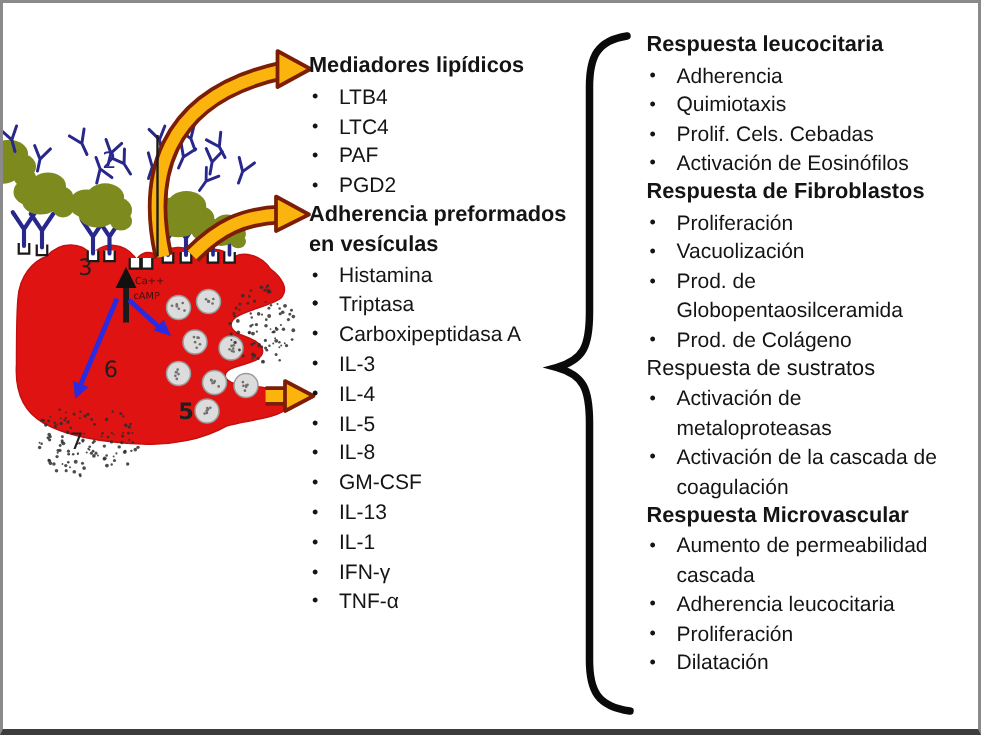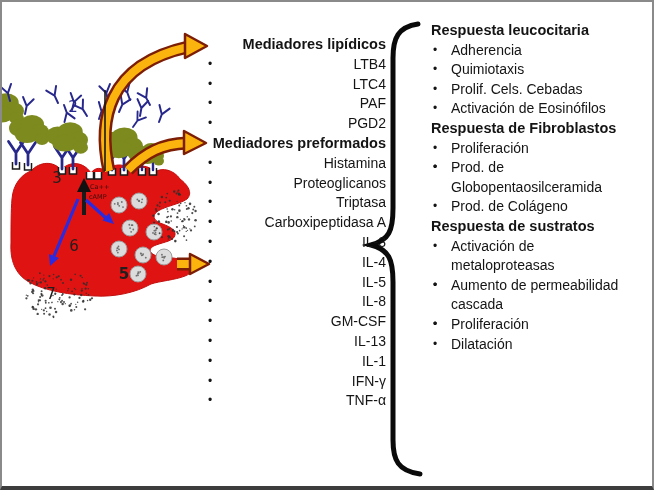--- a/index.html
+++ b/index.html
@@ -3,24 +3,24 @@
 <meta charset="utf-8">
 <style>
   html,body{margin:0;padding:0;background:#fff;}
   #canvas{
     position:relative;width:654px;height:490px;background:#ffffff;
     box-sizing:border-box;border:2px solid #8a8a8a;border-bottom:4px solid #3d3d3d;
     overflow:hidden;font-family:"Liberation Sans",sans-serif;color:#141414;
   }
   #figure-svg{position:absolute;left:0;top:0;}
   .col{position:absolute;}
-  #mediators{left:204px;top:33px;width:180px;line-height:19.8px;font-size:14px;text-align:right;}
+  #mediators{left:204px;top:33px;width:180px;line-height:19.8px;font-size:14px;}
   #responses{left:429px;top:19px;width:209px;line-height:19.6px;font-size:14px;}
   .hdr{font-weight:bold;font-size:14.5px;white-space:nowrap;}
-  .hdr.plain{font-weight:bold;}
+  .hdr.plain{font-weight:normal;}
   .item{position:relative;padding-left:20px;}
   .bullet{position:absolute;left:2px;top:0;font-size:12px;}
   
   .cell-fill{fill:var(--cell-red);stroke:var(--cell-red-edge);stroke-width:1;}
   .tree-fill{fill:var(--allergen-olive);}
   .ab{stroke:var(--antibody-navy);fill:none;stroke-width:2.2;stroke-linecap:round;}
   .receptor{fill:#ffffff;stroke:#1a1a1a;stroke-width:1.5;}
   .granule{fill:var(--granule-gray);stroke:#9b9b9b;stroke-width:1;}
   .yarrow-out{stroke:var(--arrow-outline);fill:none;}
   .yarrow-in{stroke:var(--arrow-yellow);fill:none;}
@@ -421,23 +421,24 @@
       C 387,248 391,257 391,280 L 391,438
       C 391,458 396,469 418,472"></path>
   </svg>
 
   <div class="col" id="mediators">
       <div class="hdr">Mediadores lipídicos</div>
       <div class="item"><span class="bullet">•</span><span>LTB4</span></div>
       <div class="item"><span class="bullet">•</span><span>LTC4</span></div>
       <div class="item"><span class="bullet">•</span><span>PAF</span></div>
       <div class="item"><span class="bullet">•</span><span>PGD2</span></div>
-      <div class="hdr">Mediadores preformados</div>
+      <div class="hdr">Adherencia preformados</div>
+      <div class="hdr">en vesículas</div>
       <div class="item"><span class="bullet">•</span><span>Histamina</span></div>
-      <div class="item"><span class="bullet">•</span><span>Proteoglicanos</span></div>
+      <div class="item"><span class="bullet">•</span></div>
       <div class="item"><span class="bullet">•</span><span>Triptasa</span></div>
       <div class="item"><span class="bullet">•</span><span>Carboxipeptidasa A</span></div>
       <div class="item"><span class="bullet">•</span><span>IL-3</span></div>
       <div class="item"><span class="bullet">•</span><span>IL-4</span></div>
       <div class="item"><span class="bullet">•</span><span>IL-5</span></div>
       <div class="item"><span class="bullet">•</span><span>IL-8</span></div>
       <div class="item"><span class="bullet">•</span><span>GM-CSF</span></div>
       <div class="item"><span class="bullet">•</span><span>IL-13</span></div>
       <div class="item"><span class="bullet">•</span><span>IL-1</span></div>
       <div class="item"><span class="bullet">•</span><span>IFN-γ</span></div>
@@ -445,25 +446,26 @@
     </div>
 
   <div class="col" id="responses">
       <div class="hdr">Respuesta leucocitaria</div>
       <div class="item"><span class="bullet">•</span><span>Adherencia</span></div>
       <div class="item"><span class="bullet">•</span><span>Quimiotaxis</span></div>
       <div class="item"><span class="bullet">•</span><span>Prolif. Cels. Cebadas</span></div>
       <div class="item"><span class="bullet">•</span><span>Activación de Eosinófilos</span></div>
       <div class="hdr">Respuesta de Fibroblastos</div>
       <div class="item"><span class="bullet">•</span><span>Proliferación</span></div>
-      <div class="item"><span class="bullet">•</span></div>
+      <div class="item"><span class="bullet">•</span><span>Vacuolización</span></div>
       <div class="item"><span class="bullet">•</span><span>Prod. de Globopentaosilceramida</span></div>
       <div class="item"><span class="bullet">•</span><span>Prod. de Colágeno</span></div>
       <div class="hdr plain">Respuesta de sustratos</div>
       <div class="item"><span class="bullet">•</span><span>Activación de metaloproteasas</span></div>
-      <div class="item"><span class="bullet">•</span></div>
+      <div class="item"><span class="bullet">•</span><span>Activación de la cascada de coagulación</span></div>
+      <div class="hdr">Respuesta Microvascular</div>
       <div class="item"><span class="bullet">•</span><span>Aumento de permeabilidad cascada</span></div>
-      <div class="item"><span class="bullet">•</span></div>
+      <div class="item"><span class="bullet">•</span><span>Adherencia leucocitaria</span></div>
       <div class="item"><span class="bullet">•</span><span>Proliferación</span></div>
       <div class="item"><span class="bullet">•</span><span>Dilatación</span></div>
     </div>
 
 </div>
 
 </body></html>

